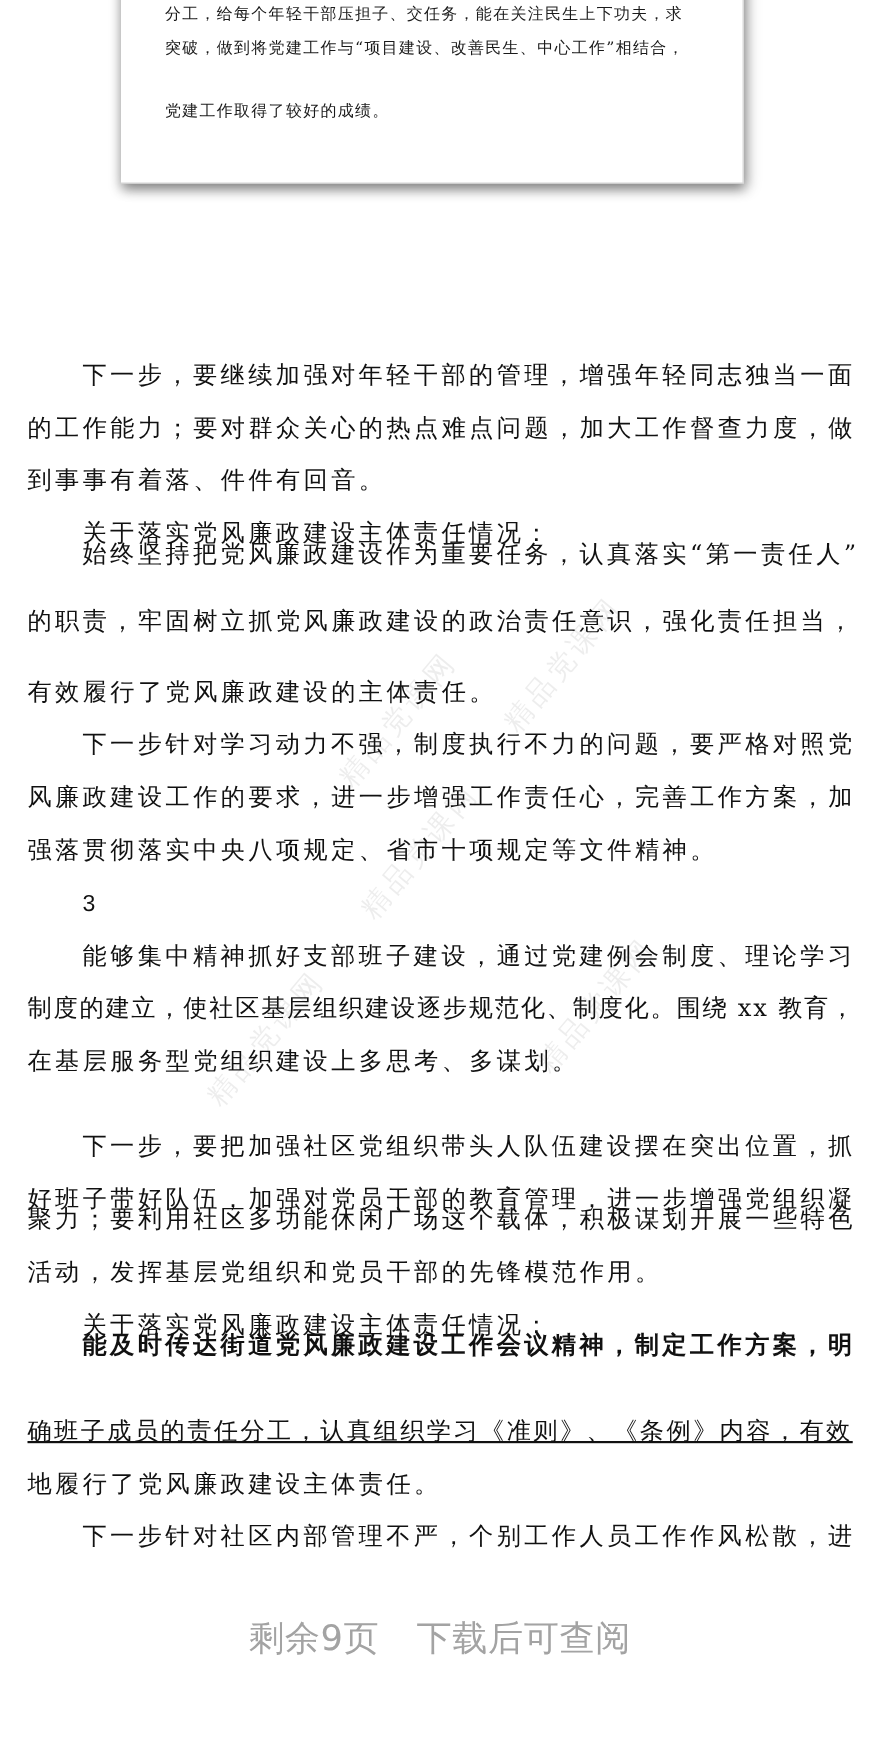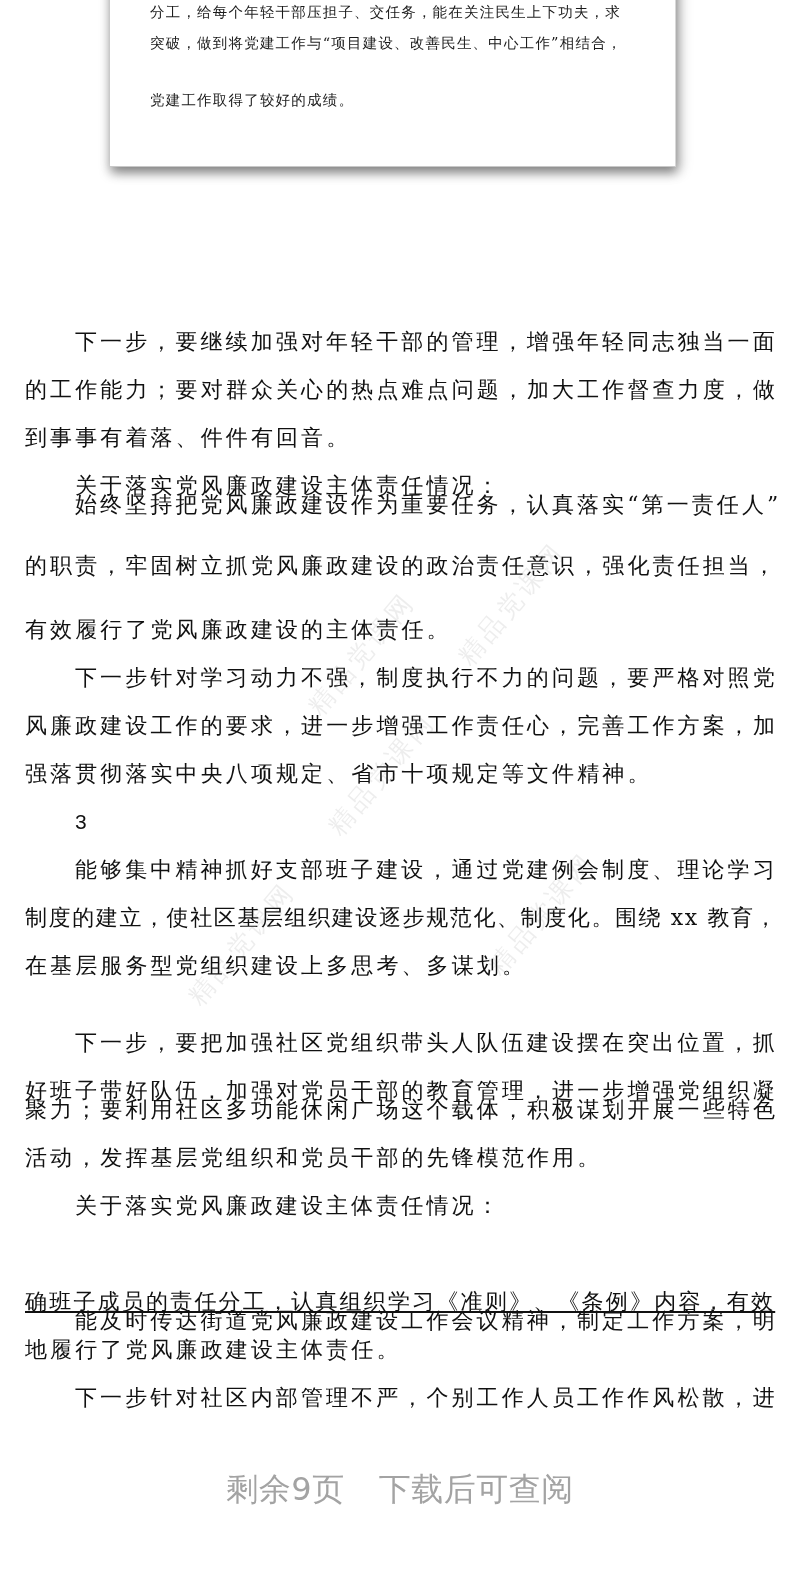--- a/index.html
+++ b/index.html
@@ -116,26 +116,26 @@
   <div class="doc-line noindent" style="top:759px;">强落贯彻落实中央八项规定、省市十项规定等文件精神。</div>
 
   <div class="doc-line indent pagenum" style="top:807px;">3</div>
 
   <div class="doc-line indent" style="top:855px;">能够集中精神抓好支部班子建设，通过党建例会制度、理论学习</div>
   <div class="doc-line noindent" style="top:903px; letter-spacing:1.6px;">制度的建立，使社区基层组织建设逐步规范化、制度化。围绕 xx 教育，</div>
   <div class="doc-line noindent" style="top:951px;">在基层服务型党组织建设上多思考、多谋划。</div>
 
   <div class="doc-line indent" style="top:1014px;margin-top:14px;">下一步，要把加强社区党组织带头人队伍建设摆在突出位置，抓</div>
   <div class="doc-line noindent" style="top:1076px;">好班子带好队伍，加强对党员干部的教育管理，进一步增强党组织凝</div>
-  <div class="doc-line noindent" style="top:1095px;">聚力；要利用社区多功能休闲广场这个载体，积极谋划开展一些特色</div>
+  <div class="doc-line noindent" style="top:1095px;font-family:Liberation Mono, monospace;">聚力；要利用社区多功能休闲广场这个载体，积极谋划开展一些特色</div>
   <div class="doc-line noindent" style="top:1143px;">活动，发挥基层党组织和党员干部的先锋模范作用。</div>
 
   <div class="doc-line indent" style="top:1191px;">关于落实党风廉政建设主体责任情况：</div>
 
-  <div class="doc-line indent" style="top:1306px;">能及时传达街道党风廉政建设工作会议精神，制定工作方案，明</div>
+  <div class="doc-line indent" style="top:1208px;font-weight:bold;">能及时传达街道党风廉政建设工作会议精神，制定工作方案，明</div>
   <div class="doc-line noindent" style="top:1287px; letter-spacing:2.2px;text-decoration:underline;">确班子成员的责任分工，认真组织学习《准则》、《条例》内容，有效</div>
   <div class="doc-line noindent" style="top:1335px;">地履行了党风廉政建设主体责任。</div>
 
   <div class="doc-line indent" style="top:1383px;">下一步针对社区内部管理不严，个别工作人员工作作风松散，进</div>
 </div>
 
 <div class="remaining">
   <span>剩余9页</span><span class="gap"></span><span>下载后可查阅</span>
 </div>
 

